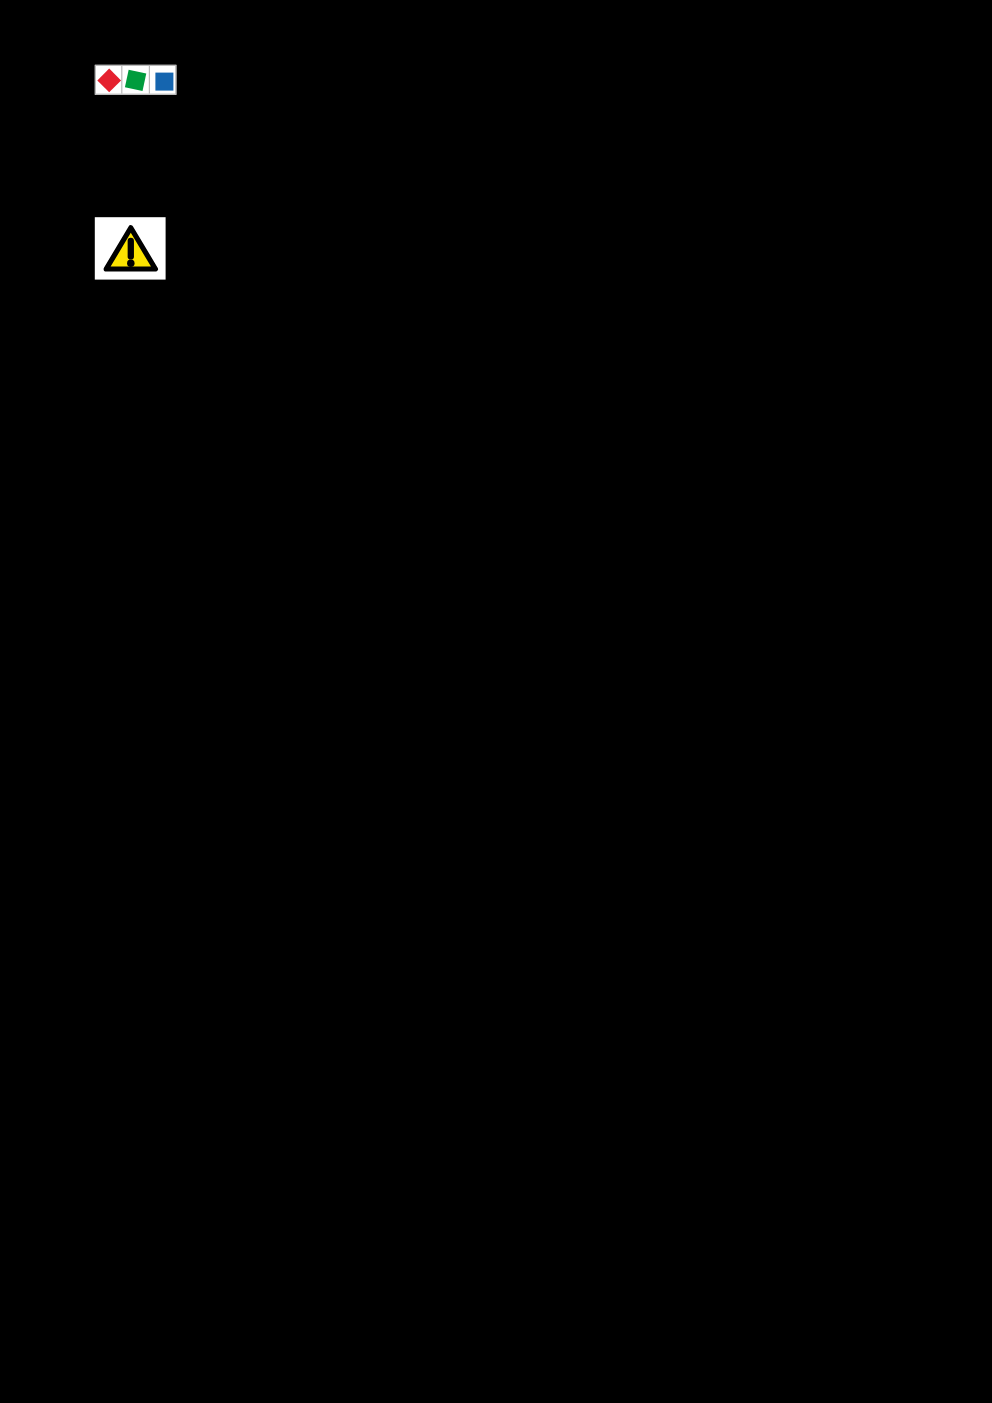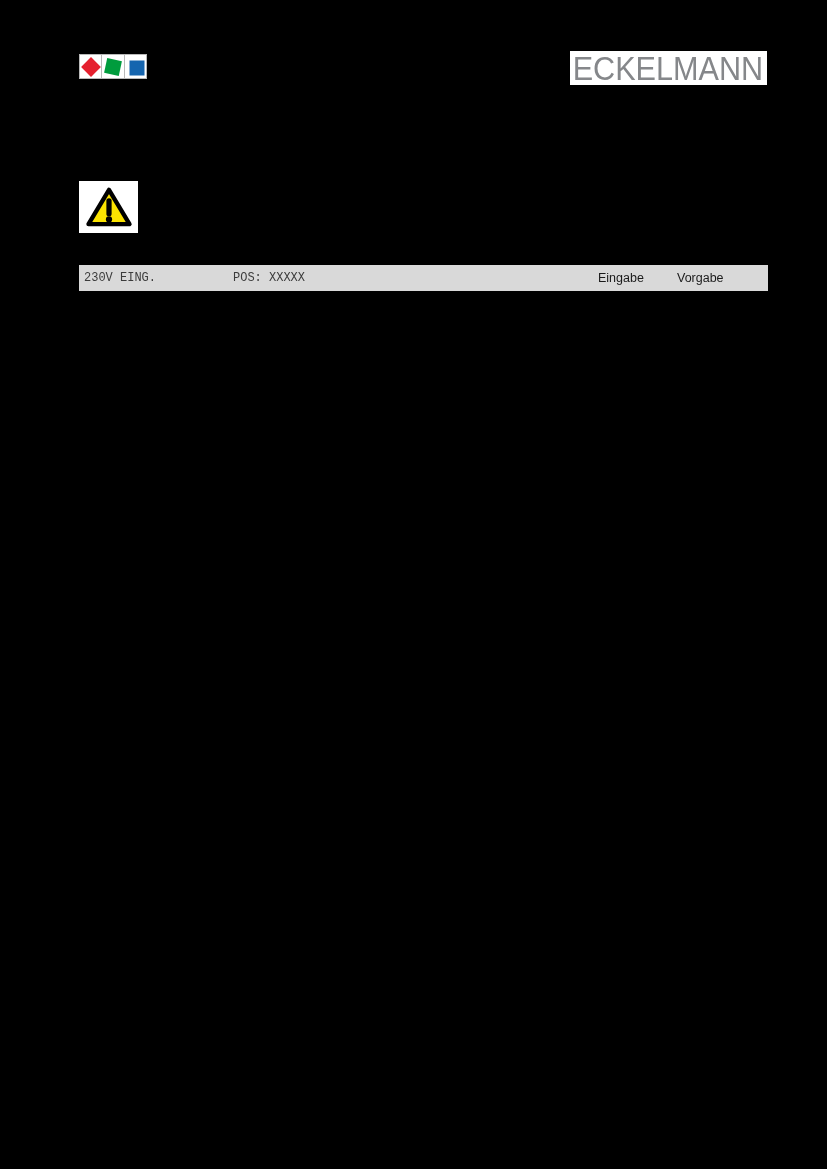--- a/index.html
+++ b/index.html
@@ -108,32 +108,23 @@
       <div class="brand-sq sq-red"></div>
     </div>
     <div class="brand-cell">
       <div class="brand-sq sq-green"></div>
     </div>
     <div class="brand-cell">
       <div class="brand-sq sq-blue"></div>
     </div>
   </div>
 
-  <div class="company-logo">
-    <span class="wordmark">ECKELMANN</span>
-  </div>
 
   <div class="warning-box">
     <svg width="48" height="42" viewBox="0 0 100 88">
       <path d="M50 8 L93 80 L7 80 Z" fill="#fbe300" stroke="#000000" stroke-width="9" stroke-linejoin="round"></path>
       <path d="M50 31 L50 58" stroke="#000000" stroke-width="11" stroke-linecap="round"></path>
       <circle cx="50" cy="70" r="6.5" fill="#000000"></circle>
     </svg>
   </div>
 
-  <div class="display-bar">
-    <span class="txt mono pos-left">230V EING.</span>
-    <span class="txt mono pos-center">POS: XXXXX</span>
-    <span class="txt softkey-label pos-eingabe">Eingabe</span>
-    <span class="txt softkey-label pos-vorgabe">Vorgabe</span>
-  </div>
 
 </div>
 
 </body></html>

